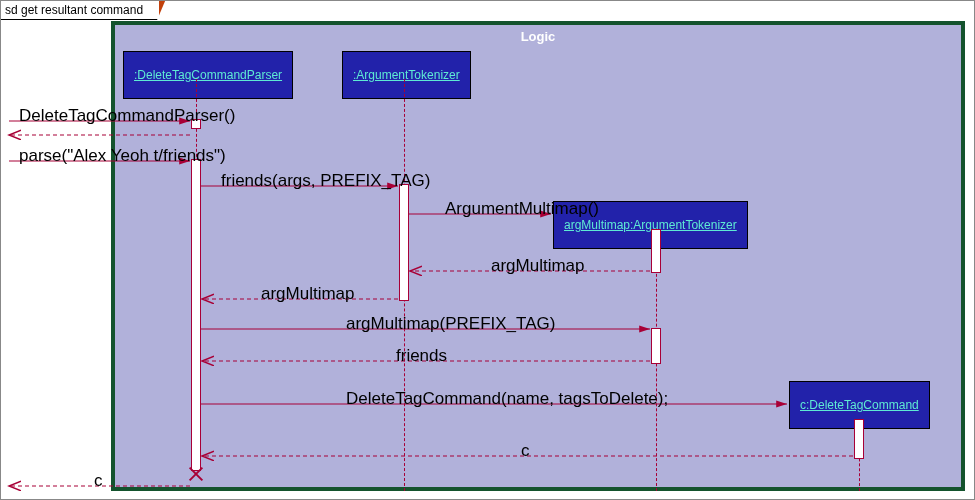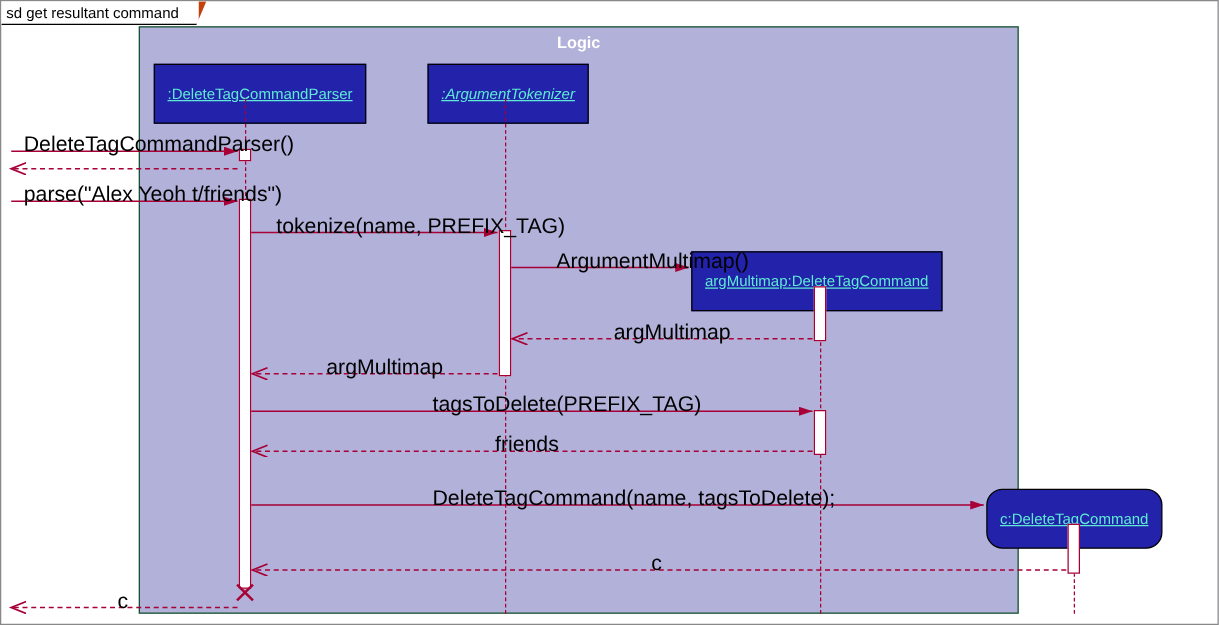--- a/index.html
+++ b/index.html
@@ -21,24 +21,24 @@
     border-bottom: 1px solid #000;
     background: #fff;
     font-size: 12px;
     clip-path: polygon(0 0, 100% 0, calc(100% - 8px) 100%, 0 100%);
     padding-right: 16px;
   }
   .logic-box {
     position: absolute;
     top: 20px;
     left: 110px;
-    width: 704px;
+    width: 854px;
     height: 470px;
     background: #B1B1DA;
-    border: 1px solid #14532d;
+    border: 4px solid #14532d;
   }
   .logic-title {
     position: absolute;
     top: 4px;
     left: 50%;
     transform: translateX(-50%);
     color: #fff;
     font-weight: bold;
     font-size: 13px;
   }
@@ -102,27 +102,27 @@
   <span>sd get resultant command</span>
 </div>
 
 <div class="logic-box">
   <div class="logic-title">Logic</div>
 </div>
 
 <div class="participant" style="top:50px; left:122px;">
   <span>:DeleteTagCommandParser</span>
 </div>
-<div class="participant" style="top:50px; left:341px;font-style:italic;">
+<div class="participant" style="top:50px; left:341px;">
   <span>:ArgumentTokenizer</span>
 </div>
 <div class="participant" style="top:200px; left:552px;">
-  <span>argMultimap:DeleteTagCommand</span>
+  <span>argMultimap:ArgumentTokenizer</span>
 </div>
-<div class="participant" style="top:390px; left:788px;border-radius:13px;">
+<div class="participant" style="top:380px; left:788px;">
   <span>c:DeleteTagCommand</span>
 </div>
 
 <div class="lifeline" style="left:195px; top:78px; height:392px;"></div>
 <div class="lifeline" style="left:403px; top:78px; height:412px;"></div>
 <div class="lifeline" style="left:655px; top:228px; height:262px;"></div>
 <div class="lifeline" style="left:858px; top:418px; height:72px;"></div>
 
 <div class="activation" style="left:190px; top:118px; height:10px;"></div>
 <div class="activation" style="left:190px; top:158px; height:312px;"></div>
@@ -163,21 +163,21 @@
 
   <line x1="200" y1="403" x2="786" y2="403" stroke="#A80036" stroke-width="1.2" marker-end="url(#ah-solid)"></line>
 
   <line x1="852" y1="455" x2="201" y2="455" stroke="#A80036" stroke-width="1.2" stroke-dasharray="4 3" marker-end="url(#ah-open)"></line>
 
   <line x1="189" y1="485" x2="8" y2="485" stroke="#A80036" stroke-width="1.2" stroke-dasharray="4 3" marker-end="url(#ah-open)"></line>
 </svg>
 
 <div class="msg" style="left:18px; top:105px;">DeleteTagCommandParser()</div>
 <div class="msg" style="left:18px; top:145px;">parse("Alex Yeoh t/friends")</div>
-<div class="msg" style="left:220px; top:170px;">tokenize(name, PREFIX_TAG)</div>
+<div class="msg" style="left:220px; top:170px;">friends(args, PREFIX_TAG)</div>
 <div class="msg" style="left:444px; top:198px;">ArgumentMultimap()</div>
 <div class="msg" style="left:490px; top:255px;">argMultimap</div>
 <div class="msg" style="left:260px; top:283px;">argMultimap</div>
-<div class="msg" style="left:345px; top:313px;">tagsToDelete(PREFIX_TAG)</div>
+<div class="msg" style="left:345px; top:313px;">argMultimap(PREFIX_TAG)</div>
 <div class="msg" style="left:395px; top:345px;">friends</div>
 <div class="msg" style="left:345px; top:388px;text-align:right;">DeleteTagCommand(name, tagsToDelete);</div>
 <div class="msg" style="left:520px; top:440px;">c</div>
 <div class="msg" style="left:93px; top:470px;">c</div>
 
 </body></html>

